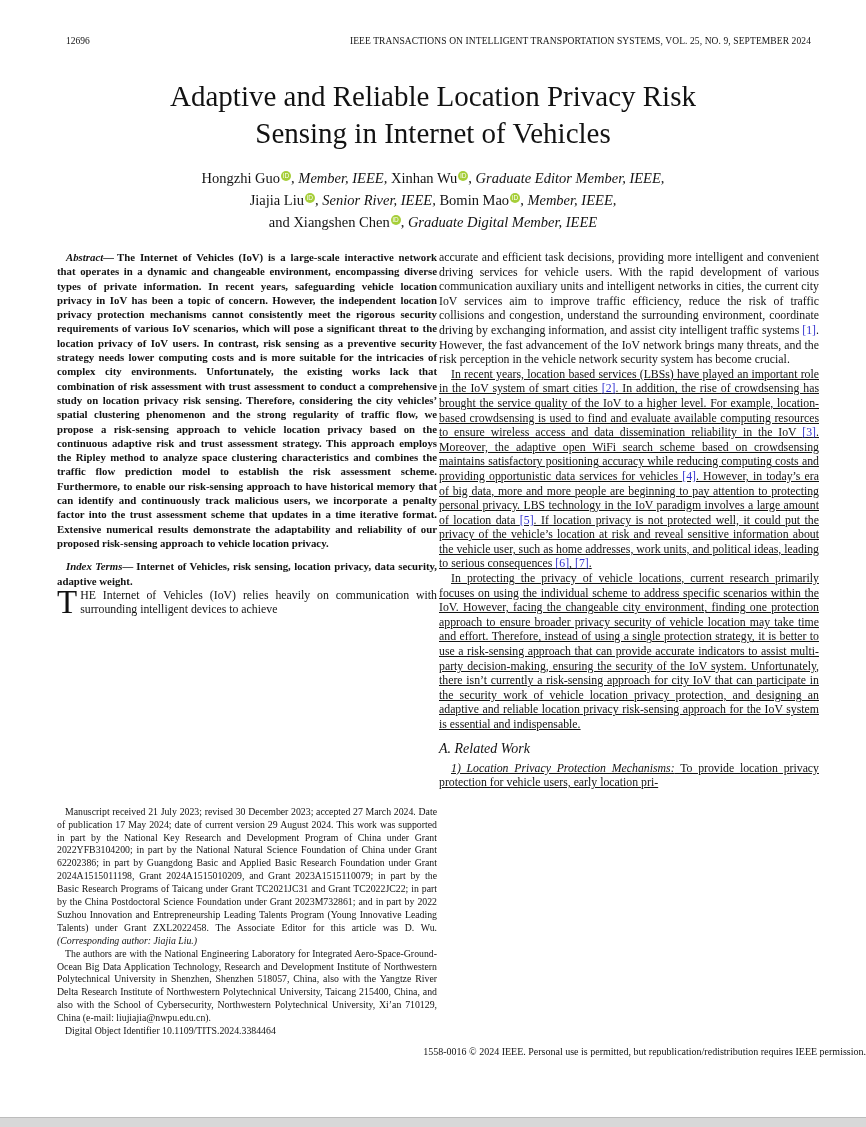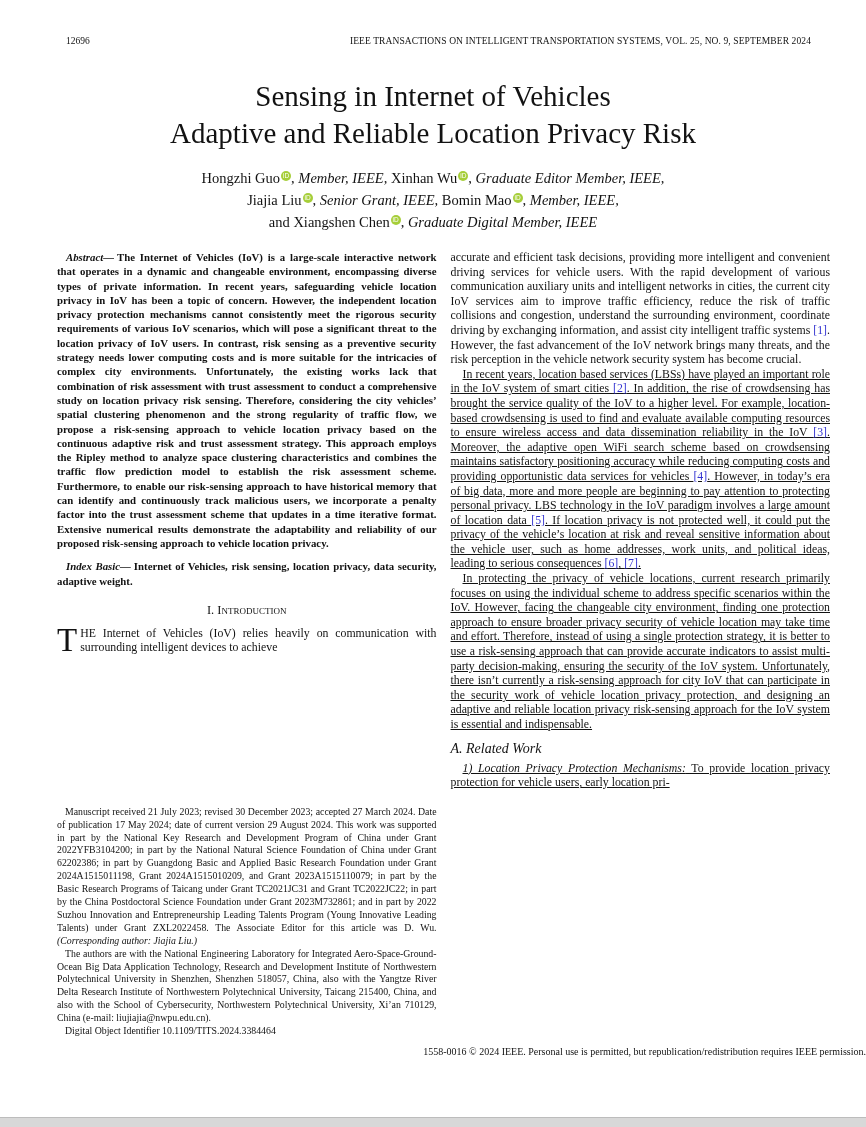--- a/index.html
+++ b/index.html
@@ -42,21 +42,21 @@
     font-size:6.5px;line-height:10px;
     text-align:center;
     font-family:"Liberation Sans",sans-serif;
     font-style:normal;
     margin-left:1px;
     vertical-align:5px;
   }
   
   .columns{
     display:flex;
-    gap:14px;
+    gap:2px;
     margin:17px 36px 0 57px;
     height:788px;
   }
   .col{width:380px;display:flex;flex-direction:column;}
   p{margin:0;}
   .abstract, .index-terms{
     font-weight:bold;
     font-size:10.8px;
     line-height:14.3px;
     text-align:justify;
@@ -123,40 +123,39 @@
 <body>
 
 <div class="page">
 
   <div class="running-head">
     <span class="pageno">12696</span>
     <span class="journal">IEEE TRANSACTIONS ON INTELLIGENT TRANSPORTATION SYSTEMS, VOL. 25, NO. 9, SEPTEMBER 2024</span>
   </div>
 
   <div class="title-block">
+    <div>Adaptive and Reliable Location Privacy Risk</div>
     <div>Sensing in Internet of Vehicles</div>
-    <div>Adaptive and Reliable Location Privacy Risk</div>
   </div>
 
   <div class="authors-block" id="authors-block">
       <div><span>Hongzhi Guo</span><sup class="orcid">iD</sup>, <em>Member, IEEE,</em> <span>Xinhan Wu</span><sup class="orcid">iD</sup>, <em>Graduate Editor Member, IEEE,</em></div>
-      <div><span>Jiajia Liu</span><sup class="orcid">iD</sup>, <em>Senior Grant, IEEE,</em> <span>Bomin Mao</span><sup class="orcid">iD</sup>, <em>Member, IEEE,</em></div>
+      <div><span>Jiajia Liu</span><sup class="orcid">iD</sup>, <em>Senior River, IEEE,</em> <span>Bomin Mao</span><sup class="orcid">iD</sup>, <em>Member, IEEE,</em></div>
       <div>and <span>Xiangshen Chen</span><sup class="orcid">iD</sup>, <em>Graduate Digital Member, IEEE</em></div>
     </div>
 
   <div class="columns">
 
     <div class="col">
       <p class="abstract">
         <span class="lead-italic">Abstract—</span><span>The Internet of Vehicles (IoV) is a large-scale interactive network that operates in a dynamic and changeable environment, encompassing diverse types of private information. In recent years, safeguarding vehicle location privacy in IoV has been a topic of concern. However, the independent location privacy protection mechanisms cannot consistently meet the rigorous security requirements of various IoV scenarios, which will pose a significant threat to the location privacy of IoV users. In contrast, risk sensing as a preventive security strategy needs lower computing costs and is more suitable for the intricacies of complex city environments. Unfortunately, the existing works lack that combination of risk assessment with trust assessment to conduct a comprehensive study on location privacy risk sensing. Therefore, considering the city vehicles’ spatial clustering phenomenon and the strong regularity of traffic flow, we propose a risk-sensing approach to vehicle location privacy based on the continuous adaptive risk and trust assessment strategy. This approach employs the Ripley method to analyze space clustering characteristics and combines the traffic flow prediction model to establish the risk assessment scheme. Furthermore, to enable our risk-sensing approach to have historical memory that can identify and continuously track malicious users, we incorporate a penalty factor into the trust assessment scheme that updates in a time iterative format. Extensive numerical results demonstrate the adaptability and reliability of our proposed risk-sensing approach to vehicle location privacy.</span>
       </p>
       <p class="index-terms">
-        <span class="lead-italic">Index Basic—</span><span>Internet of Vehicles, risk sensing, location privacy, data security, adaptive weight.</span>
+        <span class="lead-italic">Index Terms—</span><span>Internet of Vehicles, risk sensing, location privacy, data security, adaptive weight.</span>
       </p>
-      <h2 class="section-heading">I. Introduction</h2>
       <p class="body-par">
         <span class="dc">T</span><span>HE Internet of Vehicles (IoV) relies heavily on communication with surrounding intelligent devices to achieve</span>
       </p>
       <div class="footnotes">
         <p><span>Manuscript received 21 July 2023; revised 30 December 2023; accepted 27 March 2024. Date of publication 17 May 2024; date of current version 29 August 2024. This work was supported in part by the National Key Research and Development Program of China under Grant 2022YFB3104200; in part by the National Natural Science Foundation of China under Grant 62202386; in part by Guangdong Basic and Applied Basic Research Foundation under Grant 2024A1515011198, Grant 2024A1515010209, and Grant 2023A1515110079; in part by the Basic Research Programs of Taicang under Grant TC2021JC31 and Grant TC2022JC22; in part by the China Postdoctoral Science Foundation under Grant 2023M732861; and in part by 2022 Suzhou Innovation and Entrepreneurship Leading Talents Program (Young Innovative Leading Talents) under Grant ZXL2022458. The Associate Editor for this article was D. Wu. </span><em>(Corresponding author: Jiajia Liu.)</em></p>
         <p>The authors are with the National Engineering Laboratory for Integrated Aero-Space-Ground-Ocean Big Data Application Technology, Research and Development Institute of Northwestern Polytechnical University in Shenzhen, Shenzhen 518057, China, also with the Yangtze River Delta Research Institute of Northwestern Polytechnical University, Taicang 215400, China, and also with the School of Cybersecurity, Northwestern Polytechnical University, Xi’an 710129, China (e-mail: liujiajia@nwpu.edu.cn).</p>
         <p>Digital Object Identifier 10.1109/TITS.2024.3384464</p>
       </div>
     </div>
 

